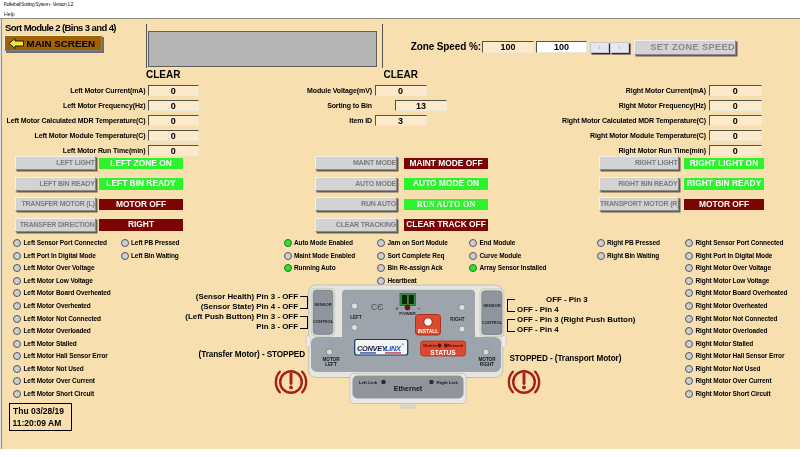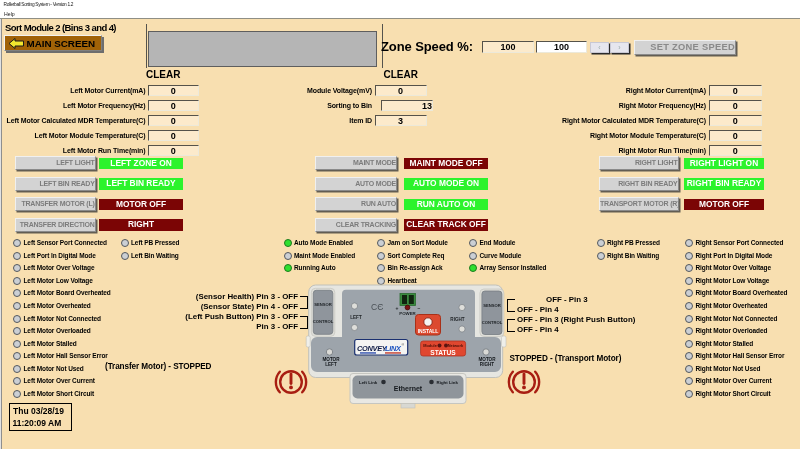--- a/index.html
+++ b/index.html
@@ -49,21 +49,21 @@
 <div class="abs" style="left:146px;top:23.5px;width:1px;height:44.5px;background:#55534D;"></div>
 
 <div class="abs" style="left:148px;top:30.5px;width:227px;height:34px;background:#B5B5B5;border:1px solid #5E5E5E;"></div>
 
 <div class="abs" style="left:381.5px;top:23.5px;width:1px;height:44.5px;background:#55534D;"></div>
 
 <div class="abs" style="left:146px;top:69px;font:bold 10px 'Liberation Sans',sans-serif;color:#000;">CLEAR</div>
 
 <div class="abs" style="left:383.5px;top:69px;font:bold 10px 'Liberation Sans',sans-serif;color:#000;">CLEAR</div>
 
-<div class="lbl" style="left:381px;top:42px;width:100px;text-align:left;font-size:13px;">Zone Speed %:</div>
+<div class="lbl" style="left:381px;top:42px;width:100px;text-align:right;font-size:10px;">Zone Speed %:</div>
 
 <div class="fld" style="left:482px;top:40.5px;width:50px;height:10.5px;line-height:11px;">100</div>
 
 <div class="fld" style="left:536px;top:40.5px;width:49px;height:10.5px;line-height:11px;background:#fff;">100</div>
 
 <div class="abs" style="left:590px;top:41.5px;width:17px;height:9px;background:#E6E6EE;border:1px solid #C8C8D4;box-shadow:1.5px 1.5px 0 #2A2A2A;font:7px 'Liberation Sans',sans-serif;color:#9aa;text-align:center;line-height:9px;">‹</div>
 
 <div class="abs" style="left:610px;top:41.5px;width:17px;height:9px;background:#E6E6EE;border:1px solid #C8C8D4;box-shadow:1.5px 1.5px 0 #2A2A2A;font:7px 'Liberation Sans',sans-serif;color:#9aa;text-align:center;line-height:9px;">›</div>
 
 <div class="btn" style="left:634px;top:39.5px;width:100px;height:13px;font:bold 9.3px 'Liberation Sans',sans-serif;color:#8A8A8A;line-height:13px;letter-spacing:.3px;">SET ZONE SPEED</div>
@@ -80,21 +80,21 @@
 <div class="lbl" style="left:-144.5px;top:131.3px;width:290px;text-align:right;">Left Motor Module Temperature(C)</div>
 <div class="fld" style="left:147.5px;top:129.8px;width:49.5px;height:9.5px;line-height:10px;">0</div>
 
 <div class="lbl" style="left:-144.5px;top:146.4px;width:290px;text-align:right;">Left Motor Run Time(min)</div>
 <div class="fld" style="left:147.5px;top:144.9px;width:49.5px;height:9.5px;line-height:10px;">0</div>
 
 <div class="lbl" style="left:82px;top:86px;width:290px;text-align:right;">Module Voltage(mV)</div>
 <div class="fld" style="left:374.5px;top:84.5px;width:50px;height:9.5px;line-height:10px;">0</div>
 
 <div class="lbl" style="left:82px;top:101.1px;width:290px;text-align:right;">Sorting to Bin</div>
-<div class="fld" style="left:381px;top:99.6px;width:50px;height:9.5px;line-height:10px;text-align:right;">13</div>
+<div class="fld" style="left:395px;top:99.6px;width:50px;height:9.5px;line-height:10px;">13</div>
 
 <div class="lbl" style="left:82px;top:116.2px;width:290px;text-align:right;">Item ID</div>
 <div class="fld" style="left:374.5px;top:114.7px;width:50px;height:9.5px;line-height:10px;">3</div>
 
 <div class="lbl" style="left:416px;top:86px;width:290px;text-align:right;">Right Motor Current(mA)</div>
 <div class="fld" style="left:708.5px;top:84.5px;width:51.5px;height:9.5px;line-height:10px;">0</div>
 
 <div class="lbl" style="left:416px;top:101.1px;width:290px;text-align:right;">Right Motor Frequency(Hz)</div>
 <div class="fld" style="left:708.5px;top:99.6px;width:51.5px;height:9.5px;line-height:10px;">0</div>
 
@@ -126,21 +126,21 @@
 <div class="btn" style="left:315px;top:156px;width:80px;height:12px;line-height:12px;">MAINT MODE</div>
 
 <div class="sta mar" style="left:404px;top:157.5px;width:84px;height:11.5px;line-height:11.5px;">MAINT MODE OFF</div>
 
 <div class="btn" style="left:315px;top:176.5px;width:80px;height:12px;line-height:12px;">AUTO MODE</div>
 
 <div class="sta grn" style="left:404px;top:178px;width:84px;height:11.5px;line-height:11.5px;">AUTO MODE ON</div>
 
 <div class="btn" style="left:315px;top:197px;width:80px;height:12px;line-height:12px;">RUN AUTO</div>
 
-<div class="sta grn" style="left:404px;top:198.5px;width:84px;height:11.5px;line-height:11.5px;">RUN AUTO ON</div>
+<div class="sta grn" style="left:404px;top:198.5px;width:84px;height:11.5px;line-height:11.5px;font-family:Liberation Serif, serif;">RUN AUTO ON</div>
 
 <div class="btn" style="left:315px;top:217.5px;width:80px;height:12px;line-height:12px;">CLEAR TRACKING</div>
 
 <div class="sta mar" style="left:404px;top:219px;width:84px;height:11.5px;line-height:11.5px;">CLEAR TRACK OFF</div>
 
 <div class="btn" style="left:599px;top:156px;width:77.5px;height:12px;line-height:12px;">RIGHT LIGHT</div>
 
 <div class="sta grn" style="left:684px;top:157.5px;width:80px;height:11.5px;line-height:11.5px;">RIGHT LIGHT ON</div>
 
 <div class="btn" style="left:599px;top:176.5px;width:77.5px;height:12px;line-height:12px;">RIGHT BIN READY</div>
@@ -288,21 +288,21 @@
 <div class="pin" style="left:517px;top:305px;">OFF - Pin 4</div>
 
 <div class="pin" style="left:517px;top:315px;">OFF - Pin 3 (Right Push Button)</div>
 
 <div class="pin" style="left:517px;top:325px;">OFF - Pin 4</div>
 
 <div class="abs" style="left:506.5px;top:299.2px;width:7px;height:10.8px;border:1.1px solid #000;border-right:none;"></div>
 
 <div class="abs" style="left:506.5px;top:319.2px;width:7px;height:10.8px;border:1.1px solid #000;border-right:none;"></div>
 
-<div class="abs" style="left:105px;top:362px;width:200px;text-align:left;font:bold 8.2px 'Liberation Sans',sans-serif;letter-spacing:-0.1px;color:#000;">(Transfer Motor) - STOPPED</div>
+<div class="abs" style="left:105px;top:350px;width:200px;text-align:right;font:bold 8.2px 'Liberation Sans',sans-serif;letter-spacing:-0.1px;color:#000;">(Transfer Motor) - STOPPED</div>
 
 <div class="abs" style="left:509.5px;top:353.5px;font:bold 8.2px 'Liberation Sans',sans-serif;letter-spacing:-0.1px;color:#000;">STOPPED - (Transport Motor)</div>
 
 <svg width="40" height="32" viewBox="-20 -16 40 32" style="position:absolute;left:271px;top:366px;">
 <circle cx="0" cy="0" r="10.8" fill="none" stroke="#A81E12" stroke-width="2.4"></circle>
 <path d="M0 -8 L0 1.6" stroke="#A81E12" stroke-width="2.9" stroke-linecap="round"></path>
 <circle cx="0" cy="5.4" r="1.9" fill="#A81E12"></circle>
 <path d="M-11.2 -10.3 A 15.4 15.4 0 0 0 -11.2 10.3" fill="none" stroke="#A81E12" stroke-width="2.4" stroke-linecap="round"></path>
 <path d="M11.2 -10.3 A 15.4 15.4 0 0 1 11.2 10.3" fill="none" stroke="#A81E12" stroke-width="2.4" stroke-linecap="round"></path>
 </svg>

